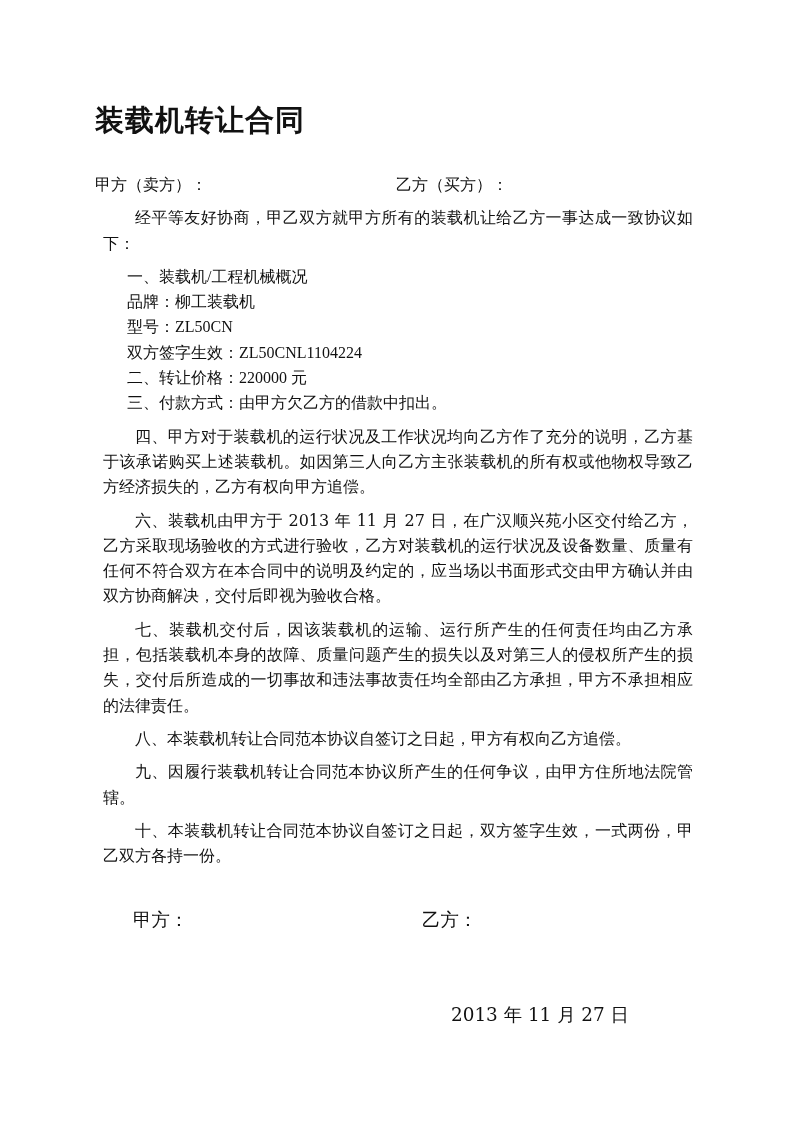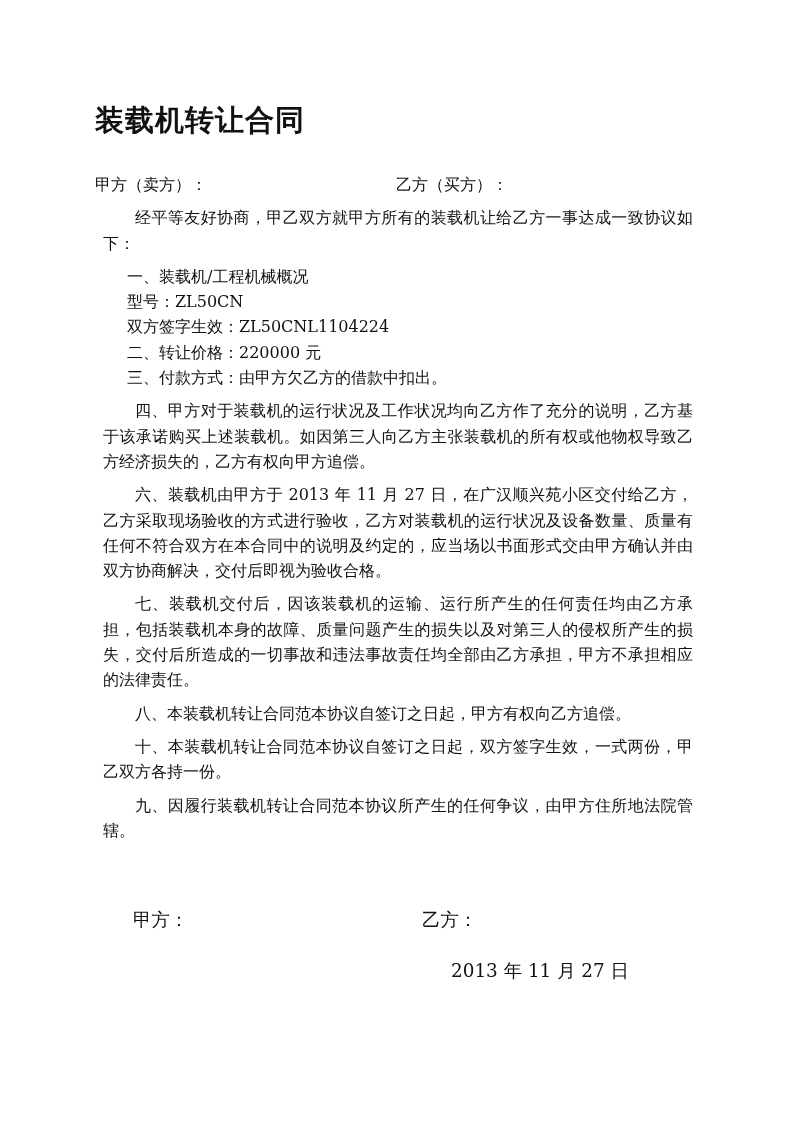--- a/index.html
+++ b/index.html
@@ -37,39 +37,39 @@
       left: 0;
       top: 172px;
       width: 606px;
       font-size: 16px;
       line-height: 25.3px;
       text-align: justify;
       text-justify: inter-ideograph;
     }
     .line { display: block; white-space: nowrap; }
     .para { display: block; text-indent: 2em; margin: 8px; }
-    .indent { padding-left: 2em; }
+    .indent { padding-left: 2em; font-family: Liberation Serif, serif; }
     .parties-row {
       display: flex;
       white-space: nowrap;
     }
     .parties-row .seller { width: 301px; }
     .sign-row {
       position: absolute;
       top: 907px;
       left: 38px;
       width: 560px;
       font-size: 18.4px;
       line-height: 25px;
       display: flex;
     }
     .sign-row .sig-a { width: 289px; }
     .date {
       position: absolute;
-      top: 958px;
+      top: 1002px;
       left: 356px;
       font-size: 18.4px;
       line-height: 25px;
       white-space: nowrap;
     }
   </style>
 </head>
 <body>
 
 <div class="page">
@@ -79,31 +79,32 @@
   <div class="body">
 
     <div class="parties-row">
       <span class="seller">甲方（卖方）：</span>
       <span class="buyer">乙方（买方）：</span>
     </div>
 
     <p class="para">经平等友好协商，甲乙双方就甲方所有的装载机让给乙方一事达成一致协议如下：</p>
 
     <span class="line indent">一、装载机/工程机械概况</span>
+    <span class="line indent">品牌：柳工装载机</span>
     <span class="line indent">型号：ZL50CN</span>
     <span class="line indent">双方签字生效：ZL50CNL1104224</span>
     <span class="line indent">二、转让价格：220000 元</span>
     <span class="line indent">三、付款方式：由甲方欠乙方的借款中扣出。</span>
 
     <p class="para">四、甲方对于装载机的运行状况及工作状况均向乙方作了充分的说明，乙方基于该承诺购买上述装载机。如因第三人向乙方主张装载机的所有权或他物权导致乙方经济损失的，乙方有权向甲方追偿。</p>
     <p class="para">六、装载机由甲方于 2013 年 11 月 27 日，在广汉顺兴苑小区交付给乙方，乙方采取现场验收的方式进行验收，乙方对装载机的运行状况及设备数量、质量有任何不符合双方在本合同中的说明及约定的，应当场以书面形式交由甲方确认并由双方协商解决，交付后即视为验收合格。</p>
     <p class="para">七、装载机交付后，因该装载机的运输、运行所产生的任何责任均由乙方承担，包括装载机本身的故障、质量问题产生的损失以及对第三人的侵权所产生的损失，交付后所造成的一切事故和违法事故责任均全部由乙方承担，甲方不承担相应的法律责任。</p>
     <p class="para">八、本装载机转让合同范本协议自签订之日起，甲方有权向乙方追偿。</p>
+    <p class="para">九、因履行装载机转让合同范本协议所产生的任何争议，由甲方住所地法院管辖。</p>
     <p class="para">十、本装载机转让合同范本协议自签订之日起，双方签字生效，一式两份，甲乙双方各持一份。</p>
-    <p class="para">九、因履行装载机转让合同范本协议所产生的任何争议，由甲方住所地法院管辖。</p>
   </div>
 
   <div class="sign-row">
     <span class="sig-a">甲方：</span>
     <span class="sig-b">乙方：</span>
   </div>
 
   <div class="date">2013 年 11 月 27 日</div>
 </div>
 

